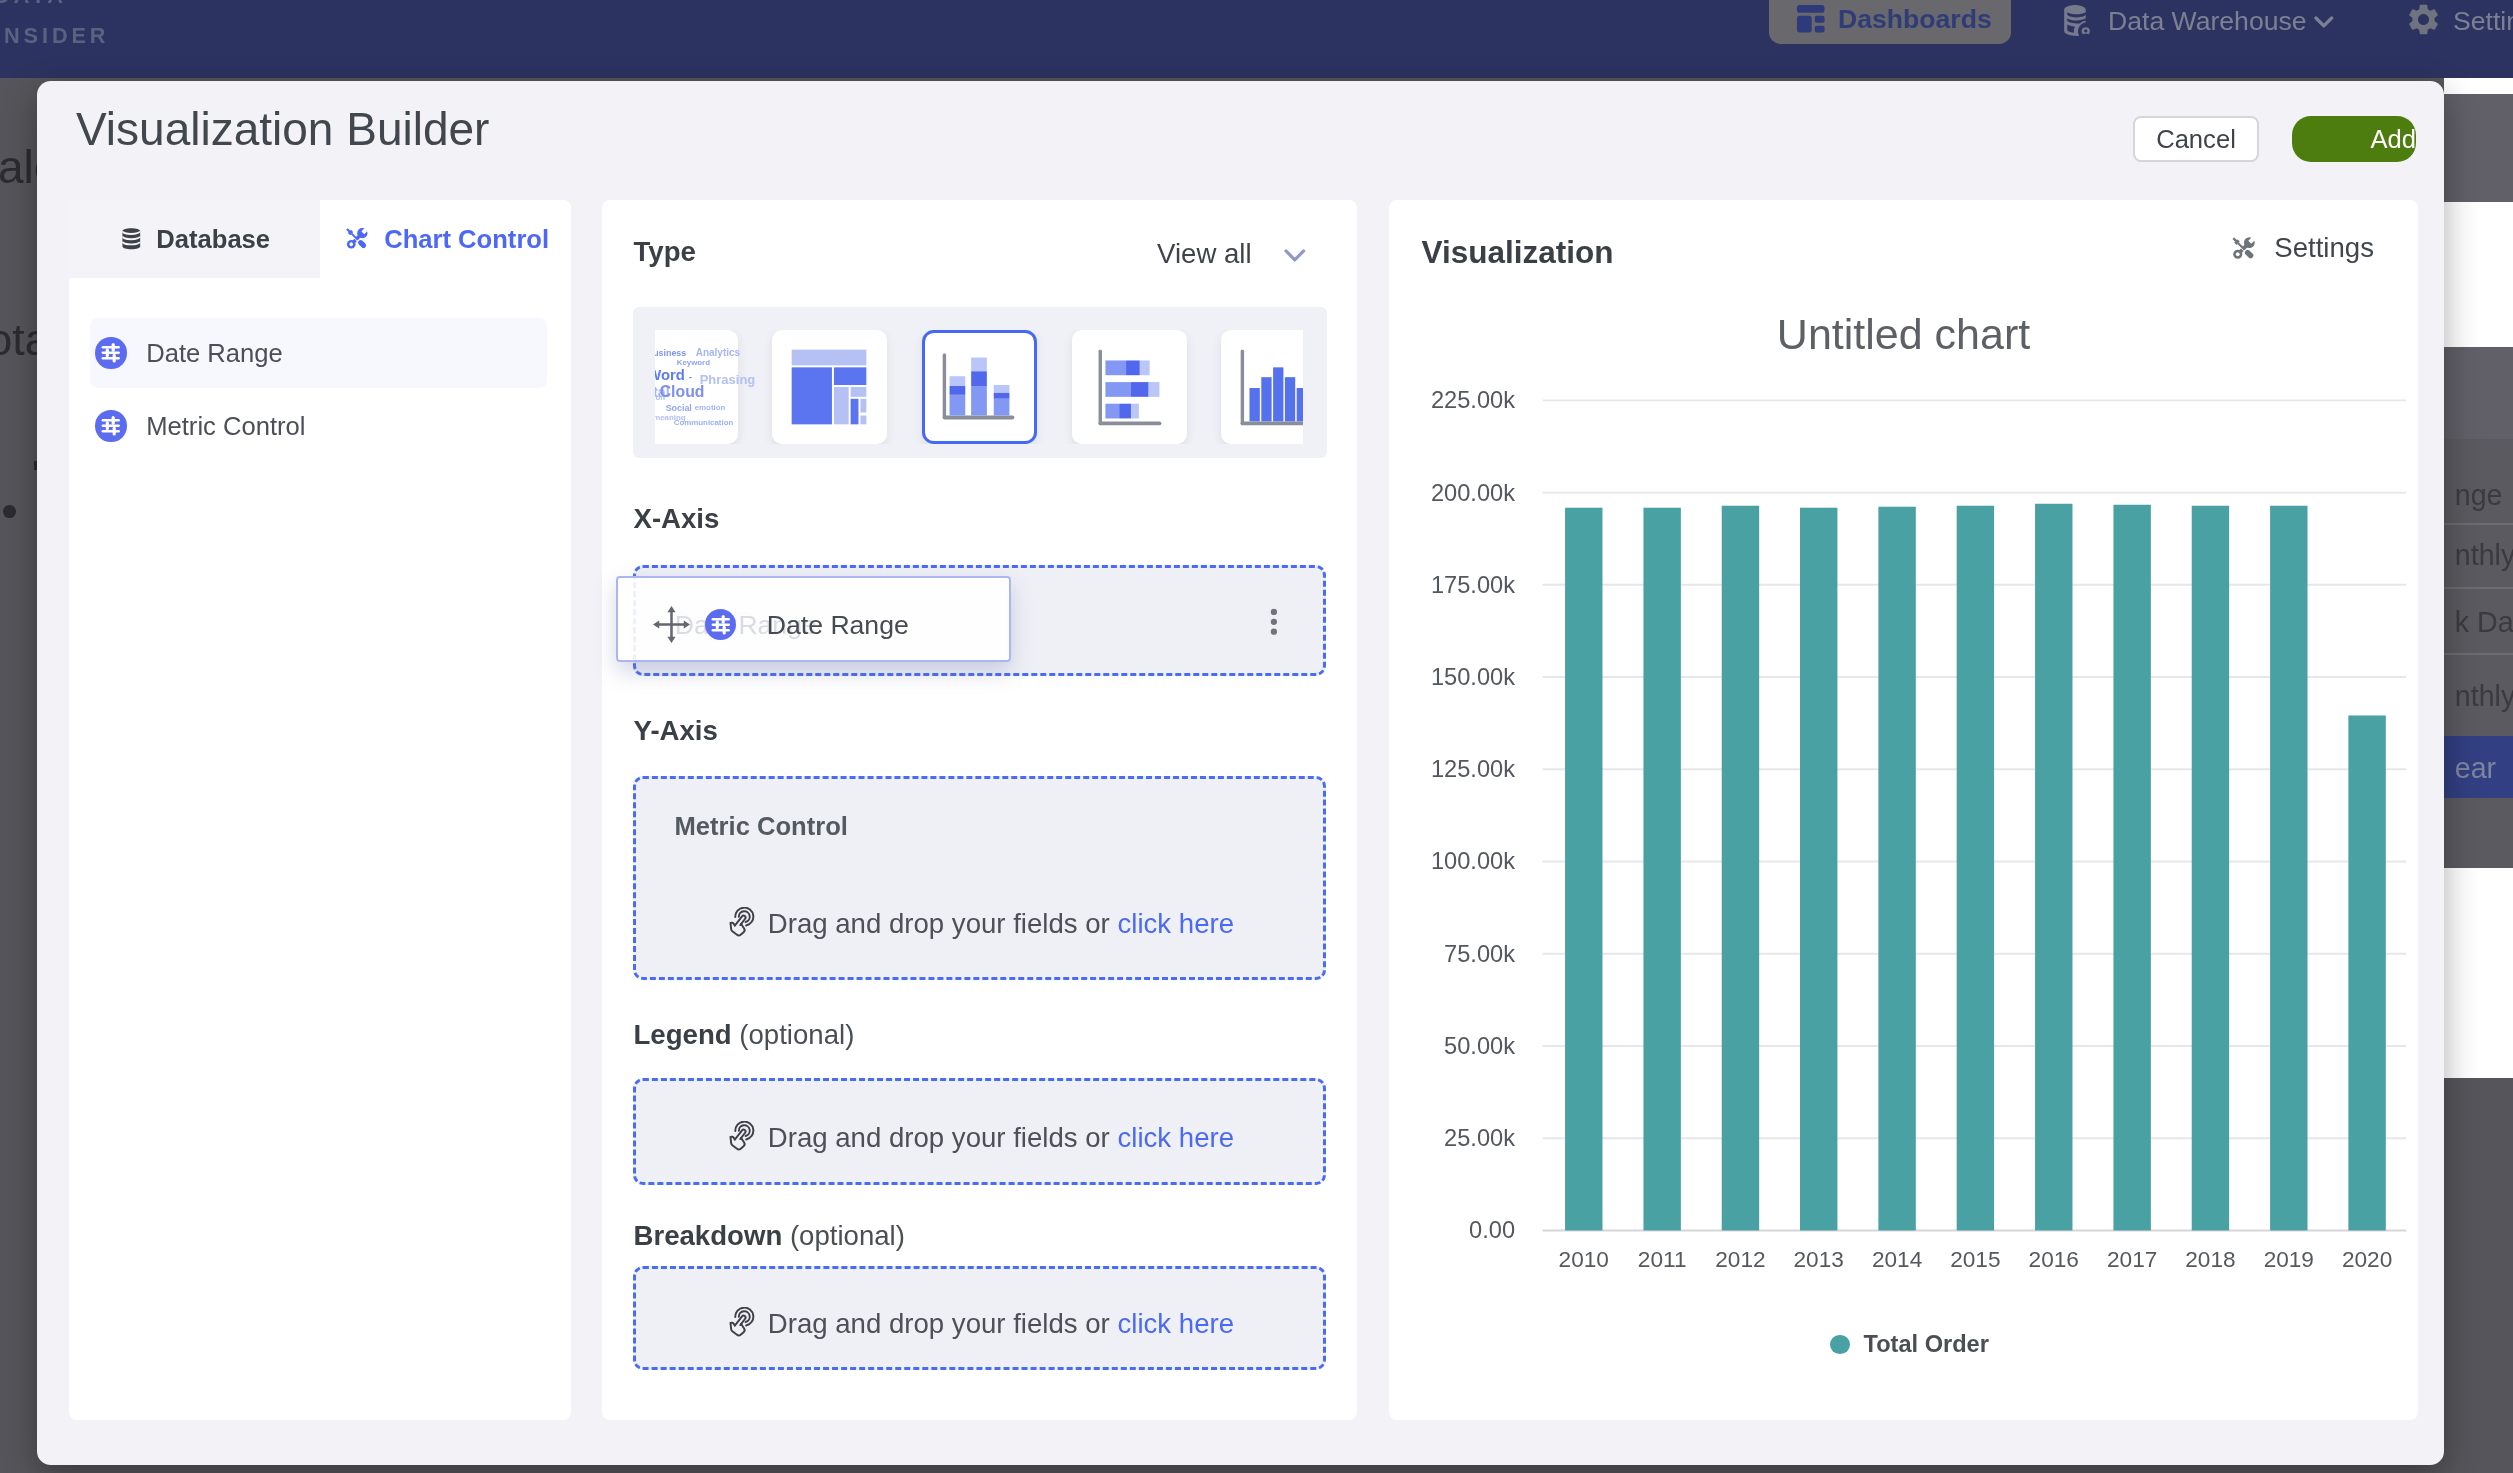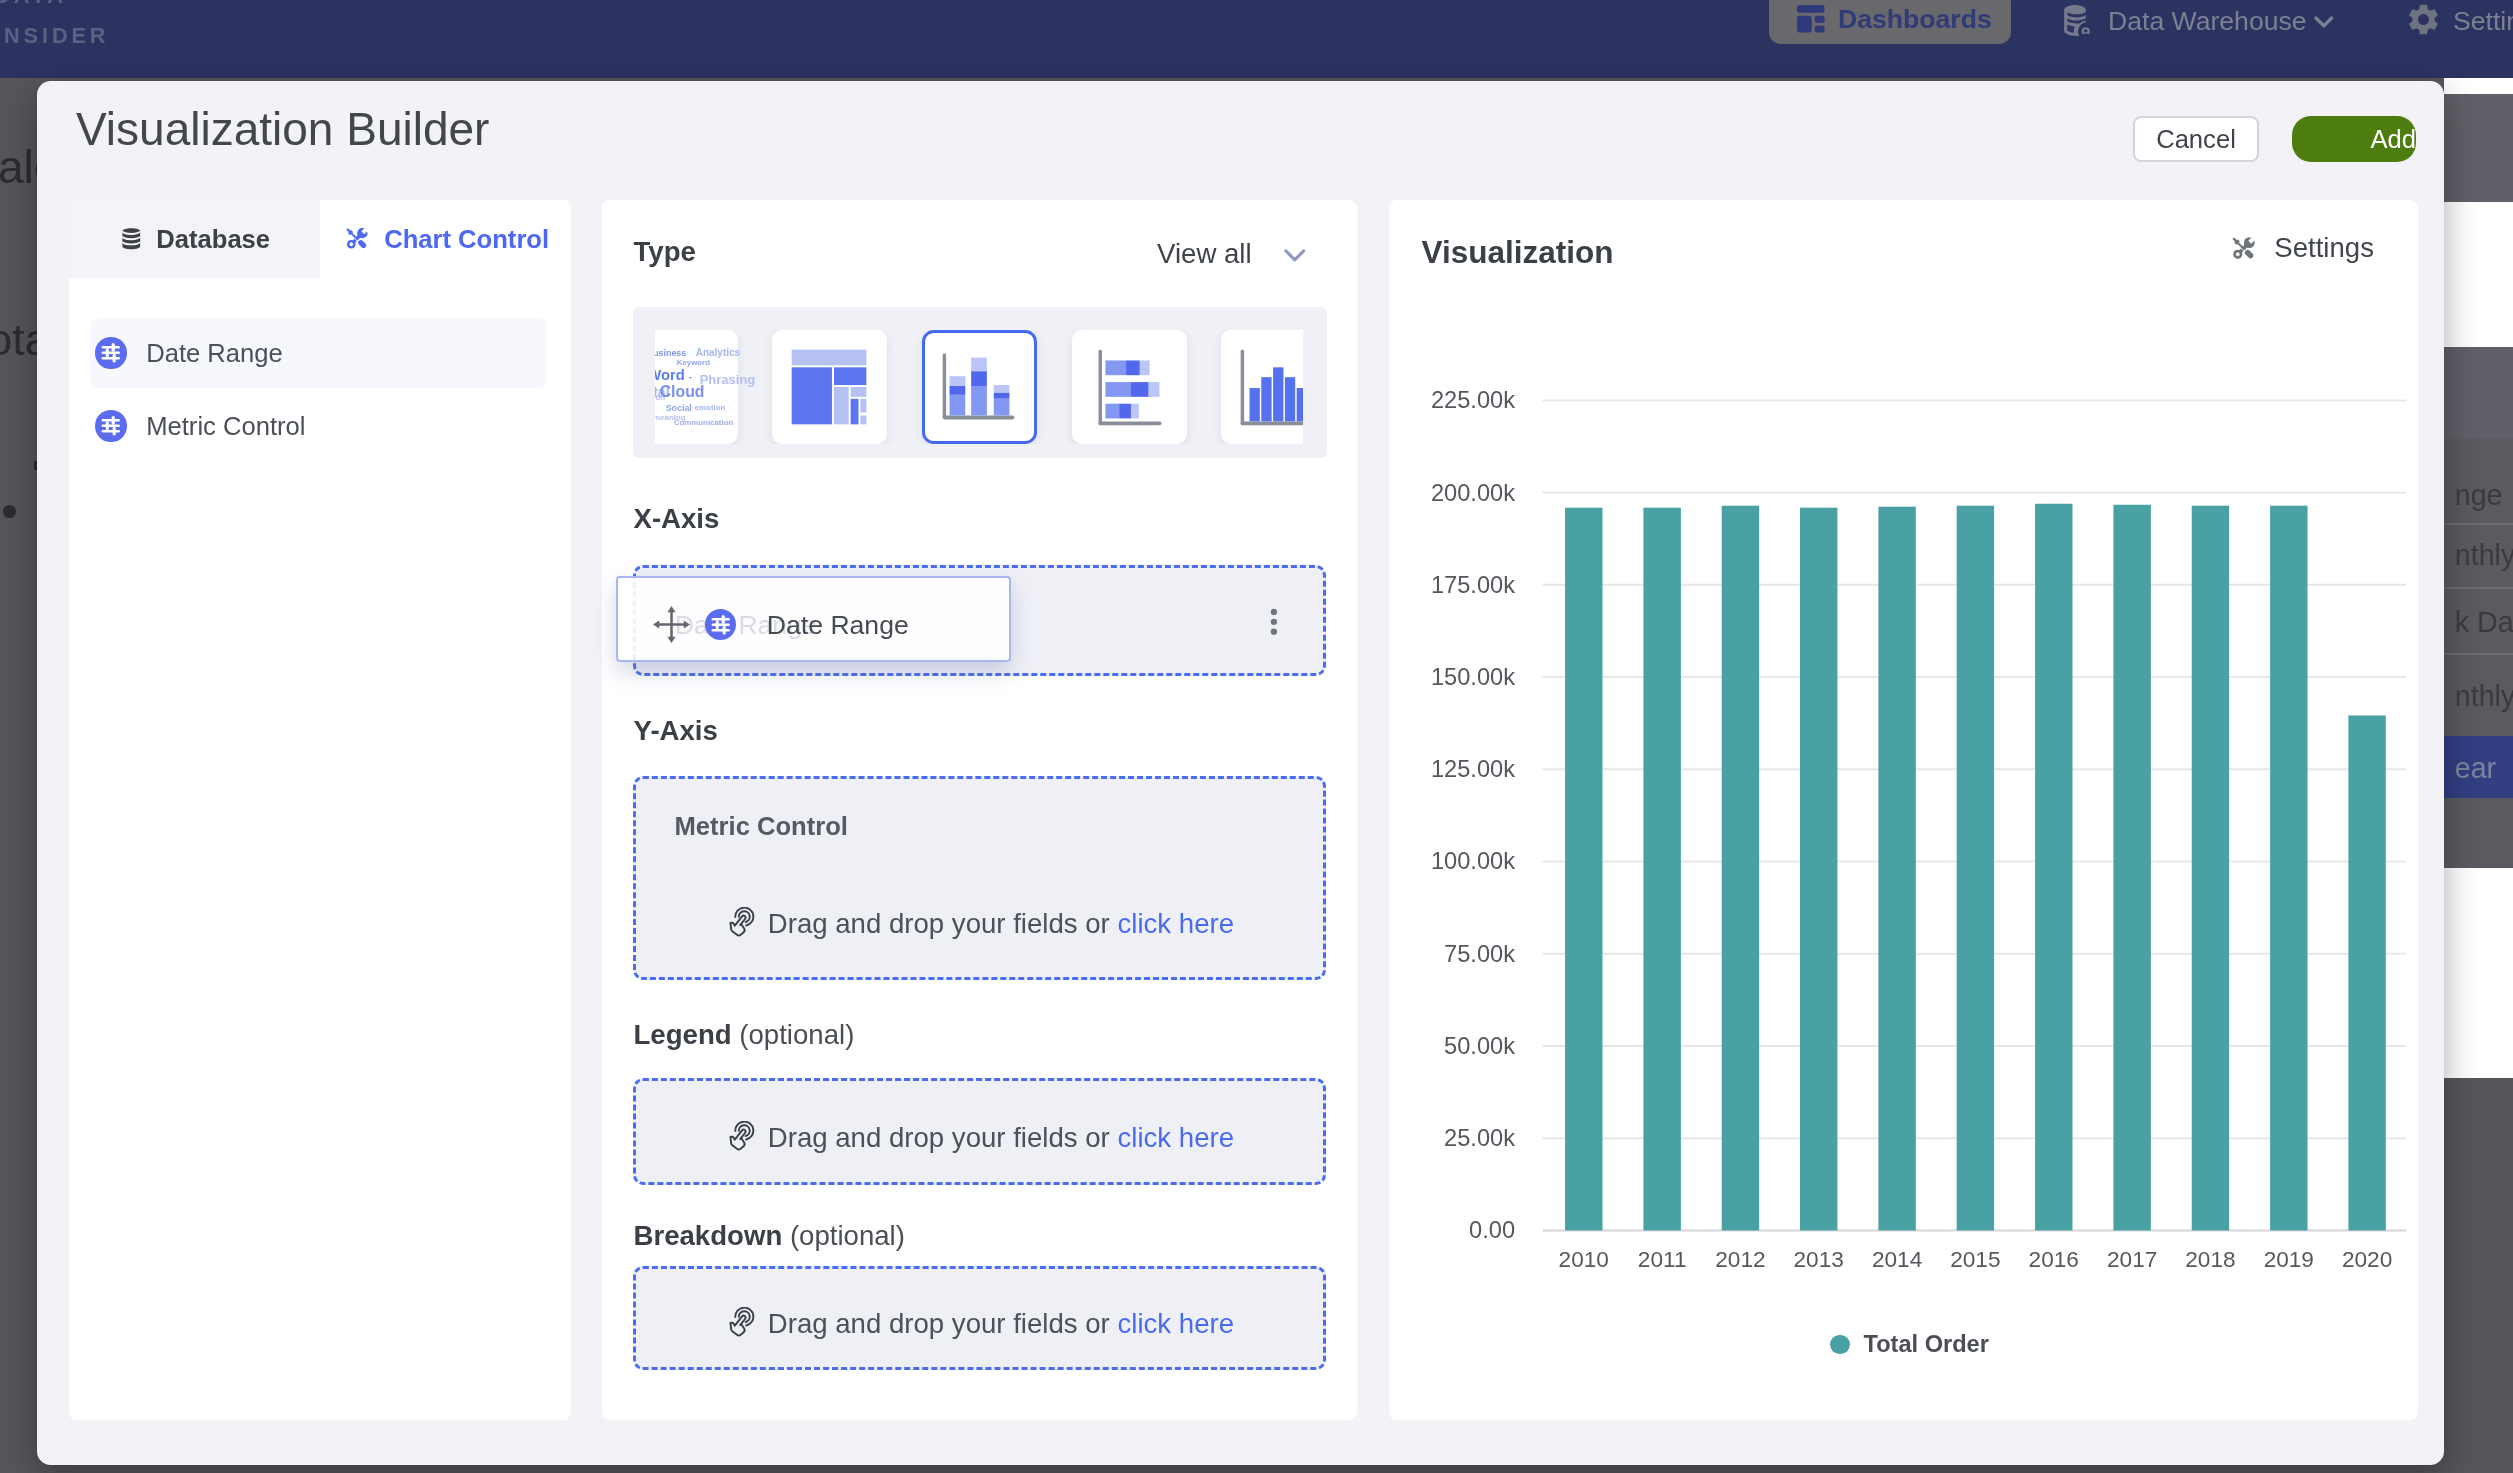--- a/index.html
+++ b/index.html
@@ -369,20 +369,21 @@
       </g>
       <g transform="rotate(45 24 24)">
         <circle cx="24" cy="12" r="7.8" fill="#6e727a"></circle>
         <rect x="20.9" y="1" width="6.2" height="10" fill="#fff"></rect>
         <rect x="21.3" y="17" width="5.4" height="7.2" fill="#6e727a"></rect>
         <rect x="21.3" y="26.5" width="5.4" height="4" fill="#6e727a"></rect>
         <circle cx="24" cy="35.8" r="6.6" fill="#6e727a"></circle>
         <circle cx="24" cy="35.8" r="2.8" fill="#fff"></circle>
       </g>
     </svg>Settings</div>
+    <div id="untitled">Untitled chart</div>
     <svg id="chart" style="position:absolute;left:0;top:0;" width="1029" height="1220" viewBox="0 0 1045 1238">
 <line x1="156" y1="203.0" x2="1033" y2="203.0" stroke="#e7e7ea" stroke-width="2"></line>
 <line x1="156" y1="296.7" x2="1033" y2="296.7" stroke="#e7e7ea" stroke-width="2"></line>
 <line x1="156" y1="390.3" x2="1033" y2="390.3" stroke="#e7e7ea" stroke-width="2"></line>
 <line x1="156" y1="484.0" x2="1033" y2="484.0" stroke="#e7e7ea" stroke-width="2"></line>
 <line x1="156" y1="577.7" x2="1033" y2="577.7" stroke="#e7e7ea" stroke-width="2"></line>
 <line x1="156" y1="671.4" x2="1033" y2="671.4" stroke="#e7e7ea" stroke-width="2"></line>
 <line x1="156" y1="765.0" x2="1033" y2="765.0" stroke="#e7e7ea" stroke-width="2"></line>
 <line x1="156" y1="858.7" x2="1033" y2="858.7" stroke="#e7e7ea" stroke-width="2"></line>
 <line x1="156" y1="952.4" x2="1033" y2="952.4" stroke="#e7e7ea" stroke-width="2"></line>

